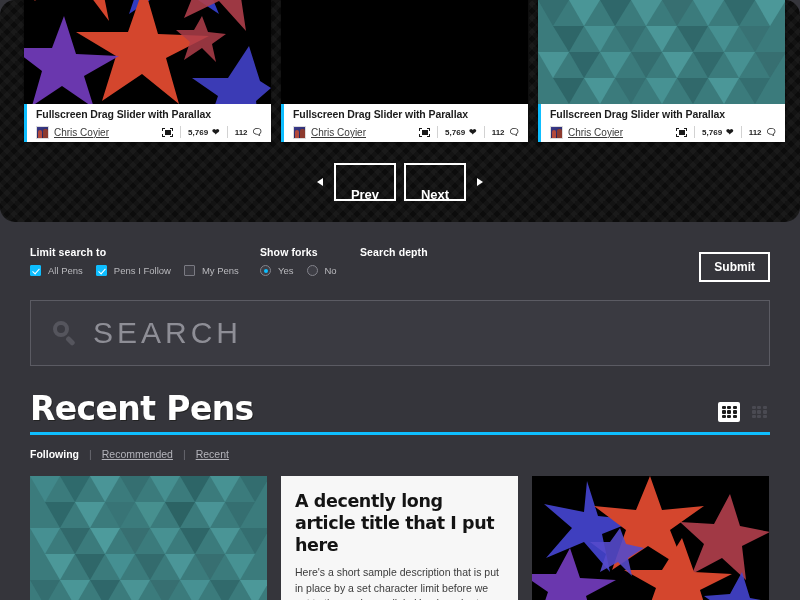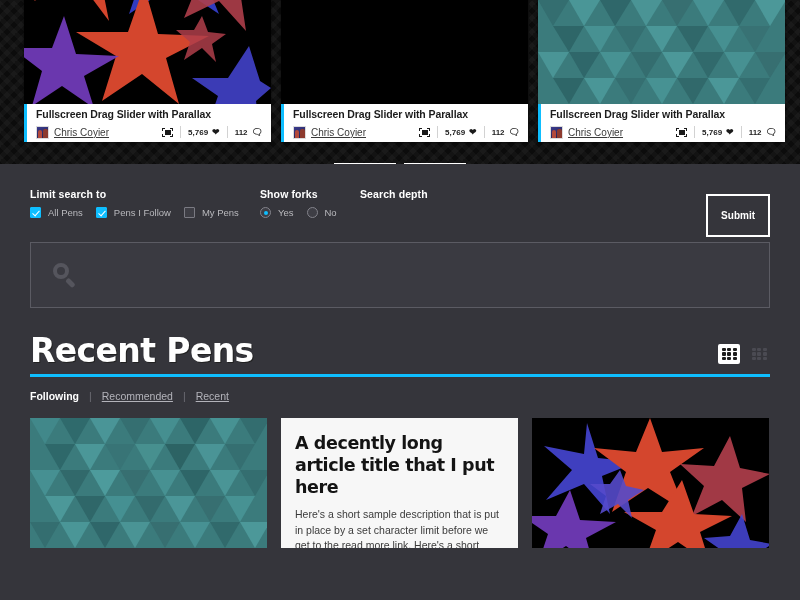--- a/index.html
+++ b/index.html
@@ -7,27 +7,28 @@
   body {
     font-family: "Liberation Sans", sans-serif;
     background: #35353b;
     color: #fff;
     -webkit-font-smoothing: antialiased;
   }
 
   
   .top-section {
     position: relative;
-    height: 164px;
+    height: 222px;
     background-color: #131313;
     background-image:
       linear-gradient(135deg, rgba(255,255,255,.030) 25%, transparent 25%, transparent 50%, rgba(255,255,255,.030) 50%, rgba(255,255,255,.030) 75%, transparent 75%, transparent),
       linear-gradient(45deg, rgba(0,0,0,.35) 25%, transparent 25%, transparent 50%, rgba(0,0,0,.35) 50%, rgba(0,0,0,.35) 75%, transparent 75%, transparent);
     background-size: 14px 14px, 14px 14px;
     overflow: hidden;
+    border-radius: 15px;
   }
 
   .slider-row {
     position: absolute;
     top: -104px;
     left: 0;
     width: 800px;
     height: 246px;
     display: flex;
     gap: 10px;
@@ -228,23 +229,23 @@
     background: #0ebeff;
     border-radius: 50%;
   }
   .submit-btn {
     margin-left: auto;
     margin-top: 6px;
     border: 2px solid #fff;
     background: transparent;
     color: #fff;
     font-family: "Liberation Sans", sans-serif;
-    font-size: 10px;
+    font-size: 12px;
     font-weight: 700;
-    padding: 14px 13px;
+    padding: 6px 13px;
     cursor: pointer;
   }
 
   .search-box {
     margin-top: 8px;
     height: 66px;
     border: 1px solid #5b5b63;
     background: #3a3a41;
     display: flex;
     align-items: center;
@@ -615,20 +616,21 @@
     </div>
 
     <button class="submit-btn">Submit</button>
   </div>
 
   <div class="search-box">
     <span class="search-ico">
       <span class="ring"></span>
         <span class="handle"></span>
     </span>
+    <input class="search-input" type="text" placeholder="SEARCH" style="">
   </div>
 </div>
 
 <div class="recent-section">
   <div class="recent-head">
     <div class="recent-title">Recent Pens</div>
     <div class="view-toggles">
       <span class="vt active">
         <i></i>
           <i></i>

